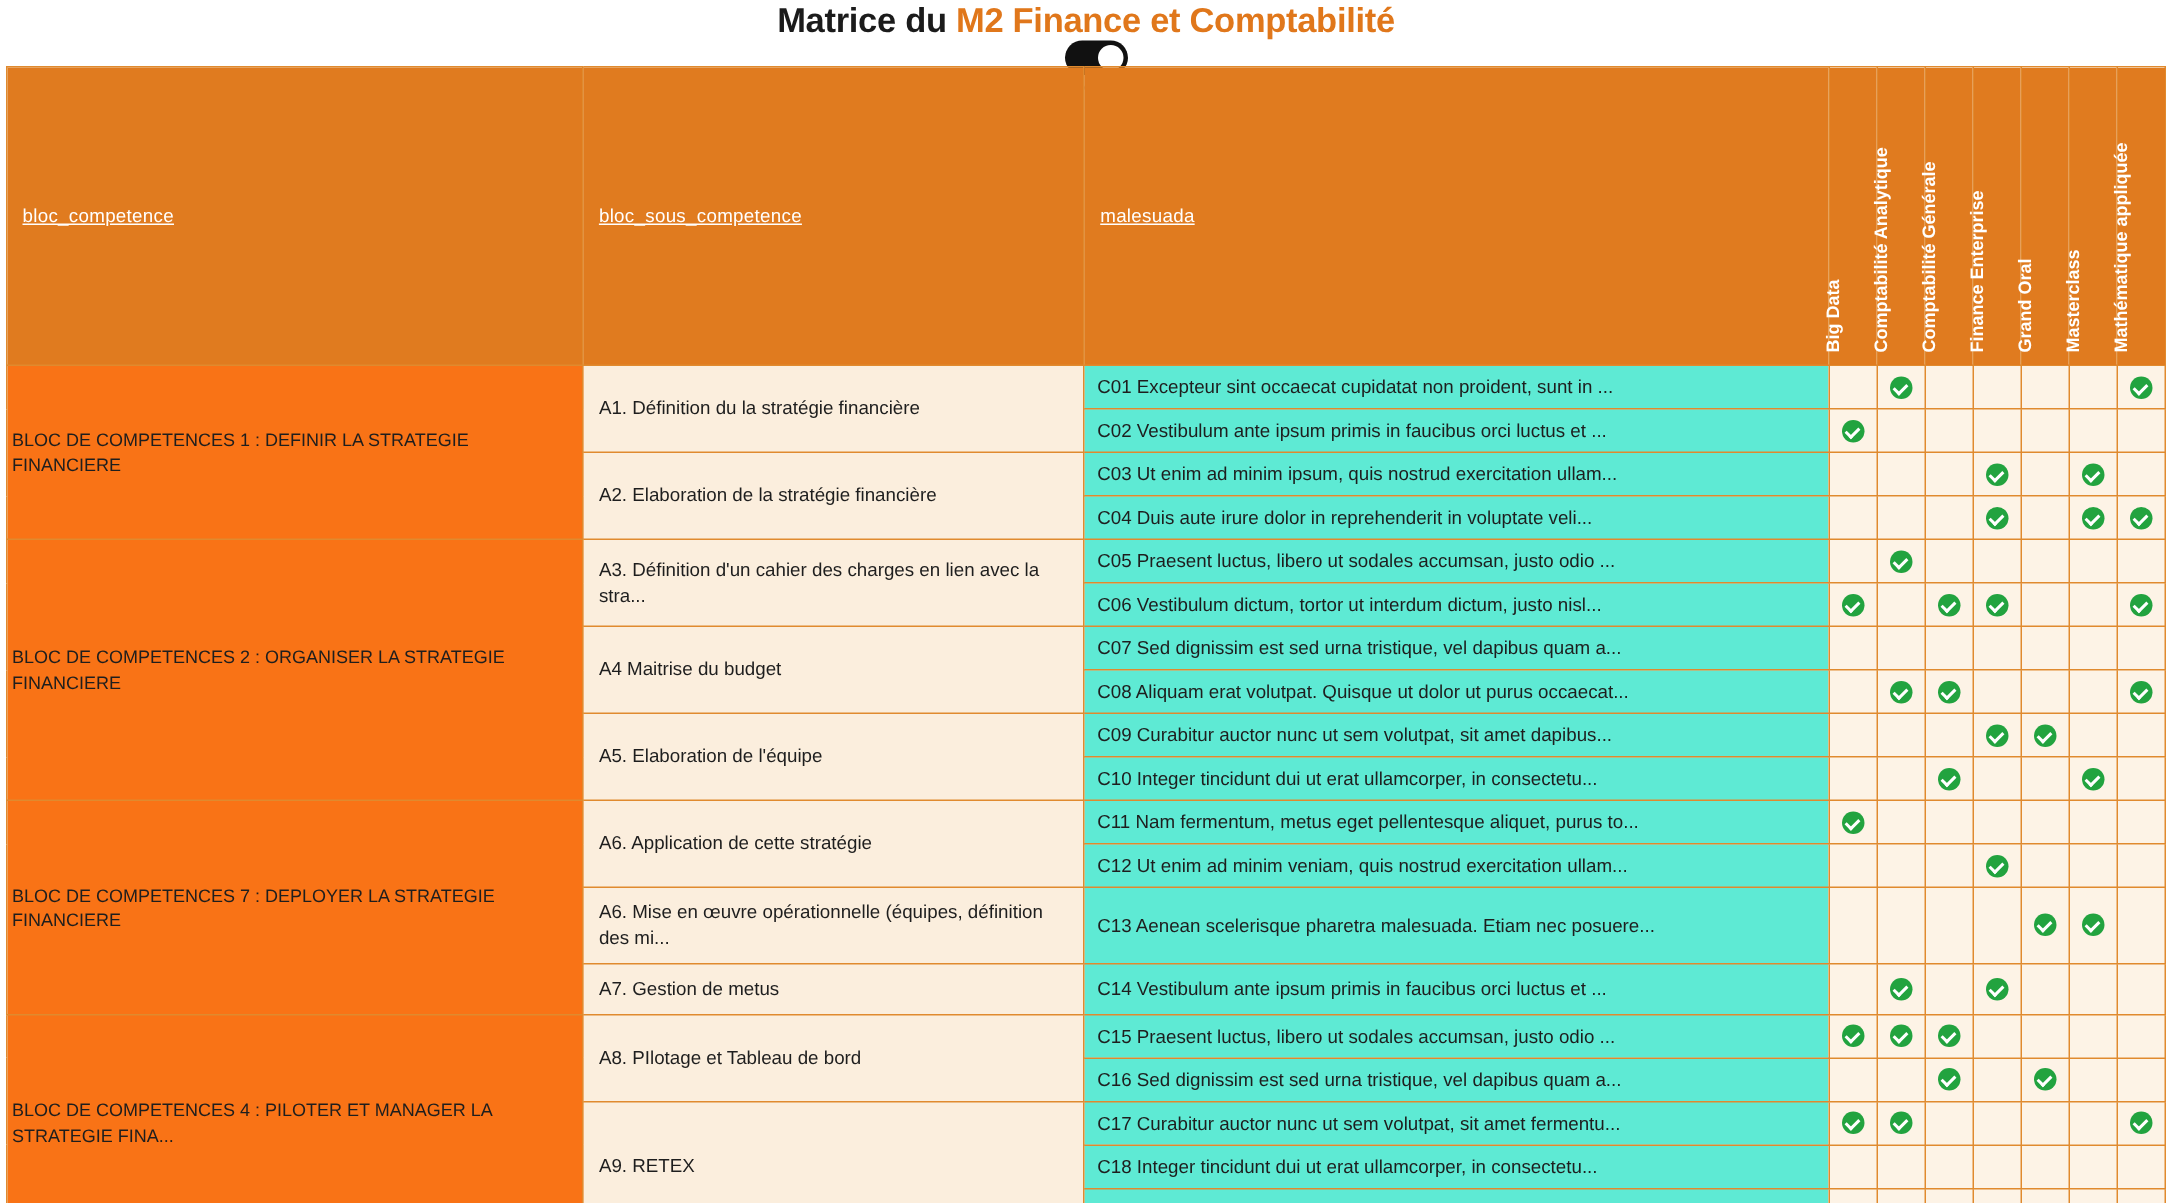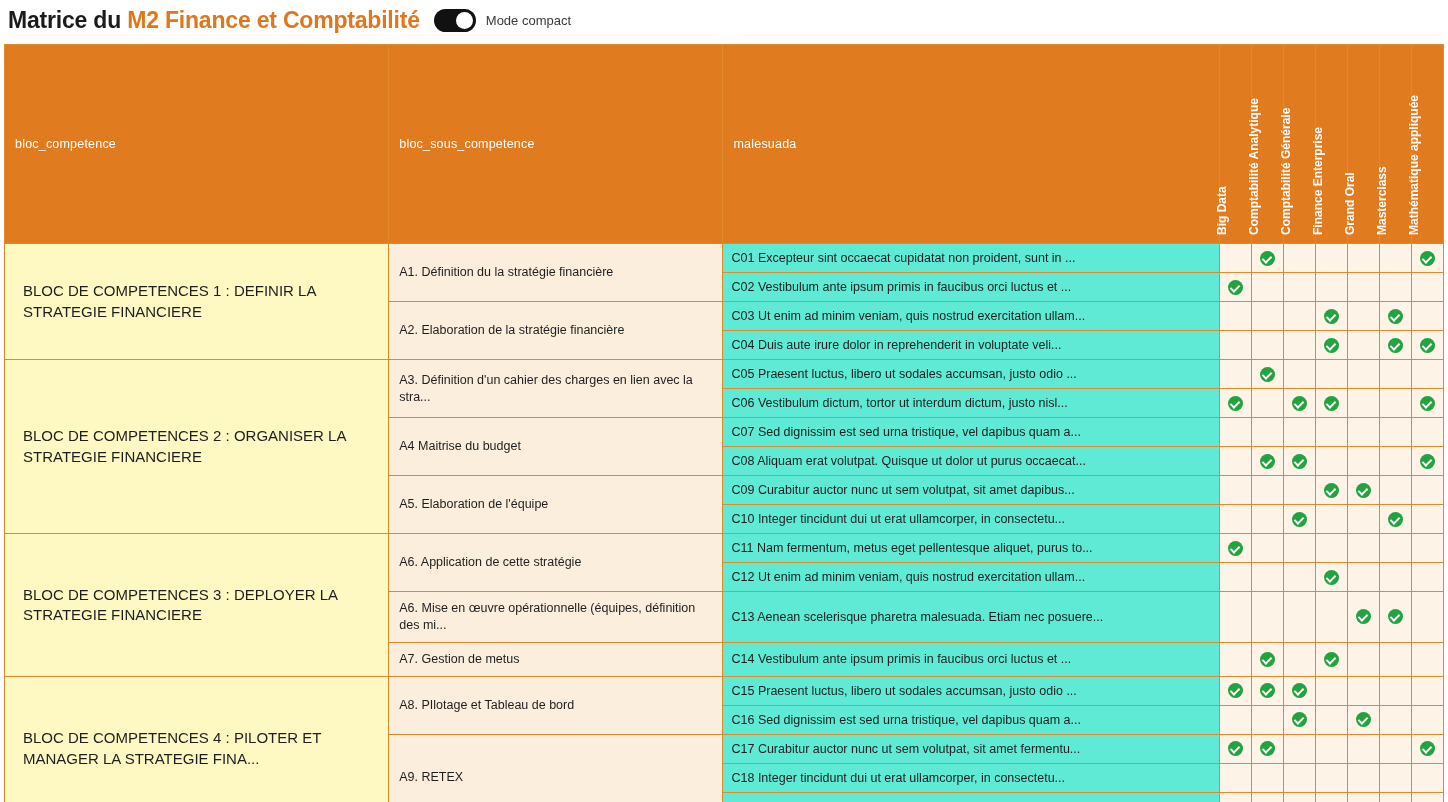--- a/index.html
+++ b/index.html
@@ -15,20 +15,21 @@
     overflow: hidden;
     background: #ffffff;
   }
   
   .page-header {
     height: 40px;
     display: flex;
     align-items: center;
     padding: 0 8px;
     box-sizing: border-box;
+    flex-direction: column;
   }
   .page-title {
     font-size: 23px;
     font-weight: bold;
     color: #1b1b1b;
     white-space: nowrap;
     letter-spacing: -0.2px;
   }
   .page-title .accent {
     color: #e0771b;
@@ -79,40 +80,41 @@
     height: 198px;
     font-weight: normal;
     border: 1px solid #e07b1f;
   }
   th.col-label {
     text-align: left;
     padding-left: 10px;
     font-size: 12.5px;
     vertical-align: middle;
     letter-spacing: 0.2px;
+    text-decoration: underline;
   }
   th.col-rot {
     position: relative;
   }
   th.col-rot .rot {
     position: absolute;
     bottom: 8px;
     left: 50%;
     transform-origin: left bottom;
     transform: rotate(-90deg);
     white-space: nowrap;
     font-size: 12px;
     font-weight: bold;
     margin-left: -6px;
   }
   td.bloc {
-    background: #fef9c3;
+    background: #f97316;
     color: #1e1e1e;
-    padding: 8px 18px;
-    font-size: 15px;
+    padding: 8px 3px;
+    font-size: 12px;
     line-height: 1.35;
   }
   td.sous {
     background: #fbeedd;
     color: #1e1e1e;
     padding: 8px 10px;
     font-size: 12.5px;
     line-height: 1.35;
   }
   td.comp {
@@ -222,21 +224,21 @@
           <td class="mark"><span class="check"></span></td>
           <td class="mark"></td>
           <td class="mark"></td>
           <td class="mark"></td>
           <td class="mark"></td>
           <td class="mark"></td>
           <td class="mark"></td>
         </tr>
         <tr>
           <td class="sous" rowspan="2">A2. Elaboration de la stratégie financière</td>
-          <td class="comp">C03 Ut enim ad minim veniam, quis nostrud exercitation ullam...</td>
+          <td class="comp">C03 Ut enim ad minim ipsum, quis nostrud exercitation ullam...</td>
           <td class="mark"></td>
           <td class="mark"></td>
           <td class="mark"></td>
           <td class="mark"><span class="check"></span></td>
           <td class="mark"></td>
           <td class="mark"><span class="check"></span></td>
           <td class="mark"></td>
         </tr>
         <tr>
           <td class="comp">C04 Duis aute irure dolor in reprehenderit in voluptate veli...</td>
@@ -306,21 +308,21 @@
           <td class="comp">C10 Integer tincidunt dui ut erat ullamcorper, in consectetu...</td>
           <td class="mark"></td>
           <td class="mark"></td>
           <td class="mark"><span class="check"></span></td>
           <td class="mark"></td>
           <td class="mark"></td>
           <td class="mark"><span class="check"></span></td>
           <td class="mark"></td>
         </tr>
         <tr>
-          <td class="bloc" rowspan="4">BLOC DE COMPETENCES 3 : DEPLOYER LA STRATEGIE FINANCIERE</td>
+          <td class="bloc" rowspan="4">BLOC DE COMPETENCES 7 : DEPLOYER LA STRATEGIE FINANCIERE</td>
           <td class="sous" rowspan="2">A6. Application de cette stratégie</td>
           <td class="comp">C11 Nam fermentum, metus eget pellentesque aliquet, purus to...</td>
           <td class="mark"><span class="check"></span></td>
           <td class="mark"></td>
           <td class="mark"></td>
           <td class="mark"></td>
           <td class="mark"></td>
           <td class="mark"></td>
           <td class="mark"></td>
         </tr>

